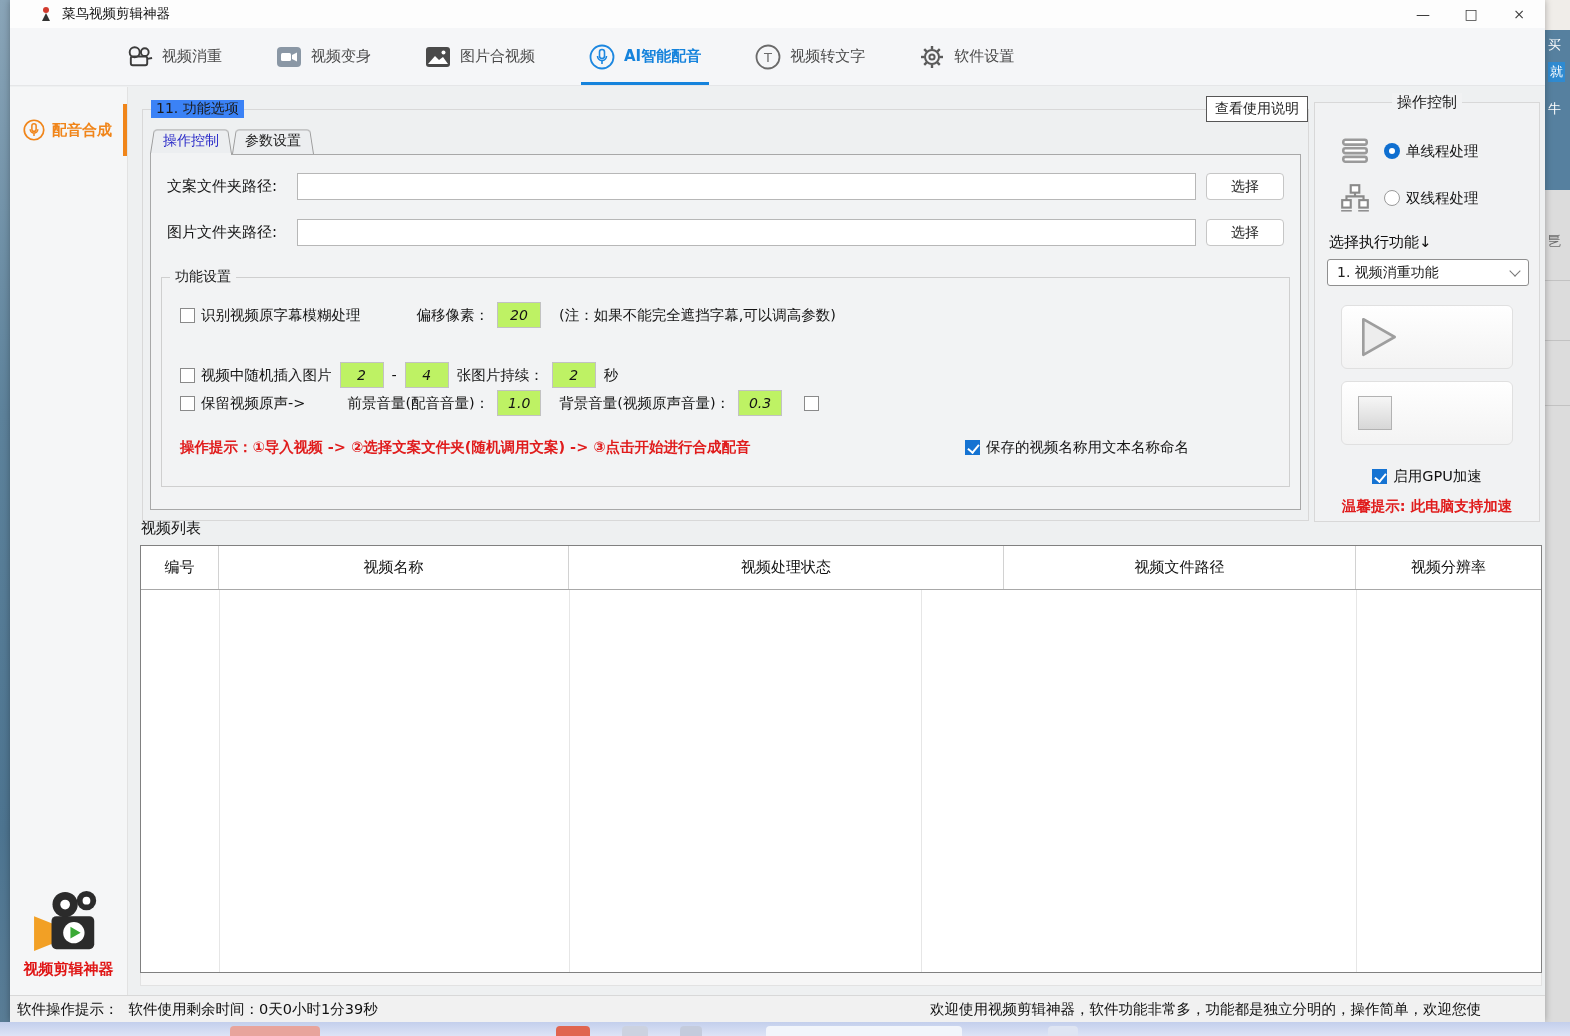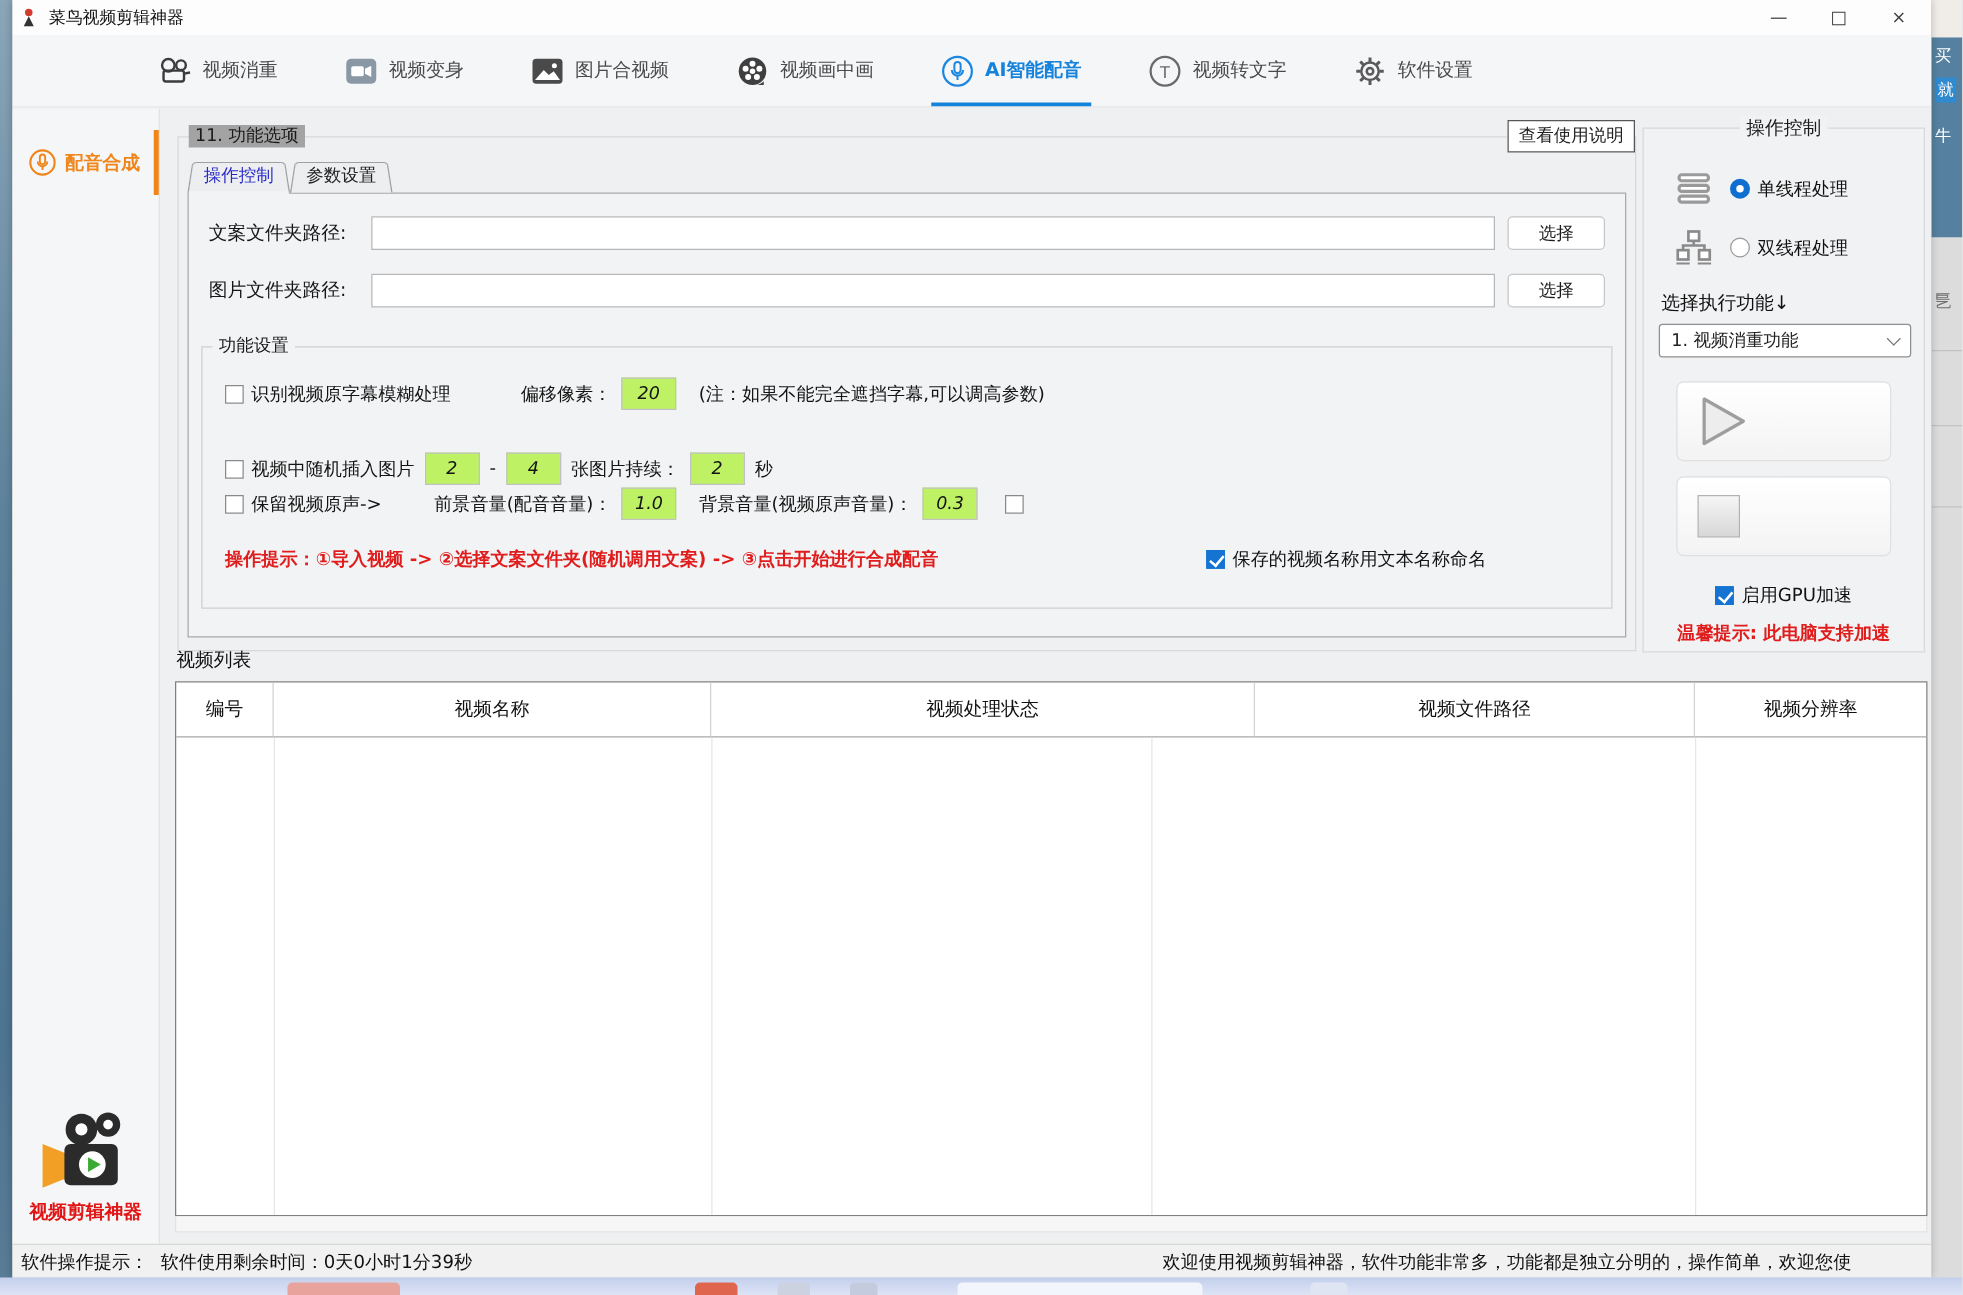--- a/index.html
+++ b/index.html
@@ -17,21 +17,21 @@
   .edge-glyph { position:absolute; left:3px; font-size:13px; white-space:nowrap; }
   .eg-a { top:36px; color:#fff; }
   .eg-b { top:62px; color:#fff; background:#2f8ad0; padding:1px 2px; }
   .eg-c { top:100px; color:#fff; }
   .eg-d { top:232px; color:#6e6e6e; }
 
   
   .app-window { position:absolute; left:10px; top:0; width:1535px; height:1022px; background:#eef0f1;
     box-shadow:0 0 7px rgba(0,0,0,.3); overflow:hidden; }
 
-  .titlebar { height:28px; background:#fdfdfd; display:flex; align-items:center; padding-left:5px; position:relative; }
+  .titlebar { height:28px; background:#fdfdfd; display:flex; align-items:center; padding-left:28px; position:relative; }
   .app-icon { width:16px; height:16px; }
   .win-title { margin-left:8px; font-size:13.5px; color:#111; }
   .win-controls { position:absolute; right:2px; top:0; height:28px; display:flex; }
   .win-btn { width:48px; height:28px; display:flex; align-items:center; justify-content:center; color:#3d3d3d; font-size:14px; }
 
   .navbar { height:58px; background:#f5f6f8; border-bottom:1px solid #e5e6e8; display:flex; align-items:stretch; padding-left:112px; }
   .nav-item { display:flex; align-items:center; gap:9px; position:relative; color:#4a4a4a; font-size:15px; margin-right:46px; padding:0 4px; }
   .nav-item.active { color:#1583dc; font-weight:bold; }
   .nav-item.active::after { content:''; position:absolute; left:-4px; right:-4px; bottom:0; height:3px; background:#1583dc; }
   .nicon { display:block; }
@@ -43,21 +43,21 @@
   .side-item { position:relative; margin-top:20px; display:flex; align-items:center; gap:7px; padding-left:13px; height:46px;
     color:#f0851a; font-weight:bold; font-size:15px; }
   .side-item .active-bar { position:absolute; right:0; top:-3px; width:4px; height:52px; background:#f0851a; }
   .side-logo { position:absolute; bottom:16px; left:0; width:100%; text-align:center; }
   .logo-caption { color:#e01616; font-weight:bold; font-size:15px; margin-top:2px; }
 
   .main { position:absolute; left:118px; top:0; right:0; bottom:0; }
 
   
   .fieldset { position:absolute; border:1px solid #d8d8d8; }
-  .legend { position:absolute; top:-10px; left:8px; background:#a3a3a3; padding:0 5px; font-size:14px; color:#1b1b1b; white-space:nowrap; }
+  .legend { position:absolute; top:-10px; left:8px; background:#3b82f6; padding:0 5px; font-size:14px; color:#1b1b1b; white-space:nowrap; }
   .legend-center { left:50%; transform:translateX(-50%); font-size:15px; }
 
   #fnPanel { left:14px; top:22px; width:1167px; height:412px; }
   .help-btn { position:absolute; top:-14px; right:0; width:102px; height:26px; background:#fff; border:1px solid #565656;
     display:flex; align-items:center; justify-content:center; font-size:14px; z-index:3; }
 
   .tabs { position:absolute; top:17px; left:7px; display:flex; z-index:2; }
   .vtab { position:relative; height:27px; display:flex; align-items:center; justify-content:center; padding:0 13px; font-size:14px; color:#222; }
   .vtab::before { content:''; position:absolute; inset:0; background:#eceef0; border:1px solid #9c9c9c; border-bottom:none;
     border-radius:4px 4px 0 0; transform:perspective(10px) rotateX(2.2deg); transform-origin:bottom; }
@@ -190,33 +190,20 @@
       </svg>
       <span>视频变身</span>
     </div>
     <div class="nav-item">
       <svg class="nicon" width="26" height="26" viewBox="0 0 26 26">
         <rect x="1" y="3" width="24" height="20" rx="3" fill="#4a4a4a"></rect>
         <circle cx="18.5" cy="8.5" r="2" fill="#fff"></circle>
         <path d="M3 20 L10 12 L14 16 L18 13 L23 20 Z" fill="#fff"></path>
       </svg>
       <span>图片合视频</span>
-    </div>
-    <div class="nav-item">
-      <svg class="nicon" width="26" height="26" viewBox="0 0 26 26">
-        <circle cx="13" cy="13" r="11" fill="#3f3f3f"></circle>
-        <circle cx="13" cy="13" r="2.2" fill="#fff"></circle>
-        <circle cx="13" cy="7" r="2.4" fill="#fff"></circle>
-        <circle cx="7.5" cy="11" r="2.4" fill="#fff"></circle>
-        <circle cx="9.5" cy="17.5" r="2.4" fill="#fff"></circle>
-        <circle cx="16.5" cy="17.5" r="2.4" fill="#fff"></circle>
-        <circle cx="18.5" cy="11" r="2.4" fill="#fff"></circle>
-        <path d="M13 24 h9 v-3 a11 11 0 0 1 -9 3 Z" fill="#3f3f3f"></path>
-      </svg>
-      <span>视频画中画</span>
     </div>
     <div class="nav-item active">
       <svg class="nicon" width="26" height="26" viewBox="0 0 26 26">
         <circle cx="13" cy="13" r="11.5" fill="none" stroke="#1c87e0" stroke-width="1.8"></circle>
         <rect x="10.5" y="5.5" width="5" height="9" rx="2.5" fill="none" stroke="#1c87e0" stroke-width="1.6"></rect>
         <path d="M8.5 12 a4.5 4.5 0 0 0 9 0" fill="none" stroke="#1c87e0" stroke-width="1.6"></path>
         <line x1="13" y1="16.8" x2="13" y2="20" stroke="#1c87e0" stroke-width="1.6"></line>
       </svg>
       <span>AI智能配音</span>
     </div>

